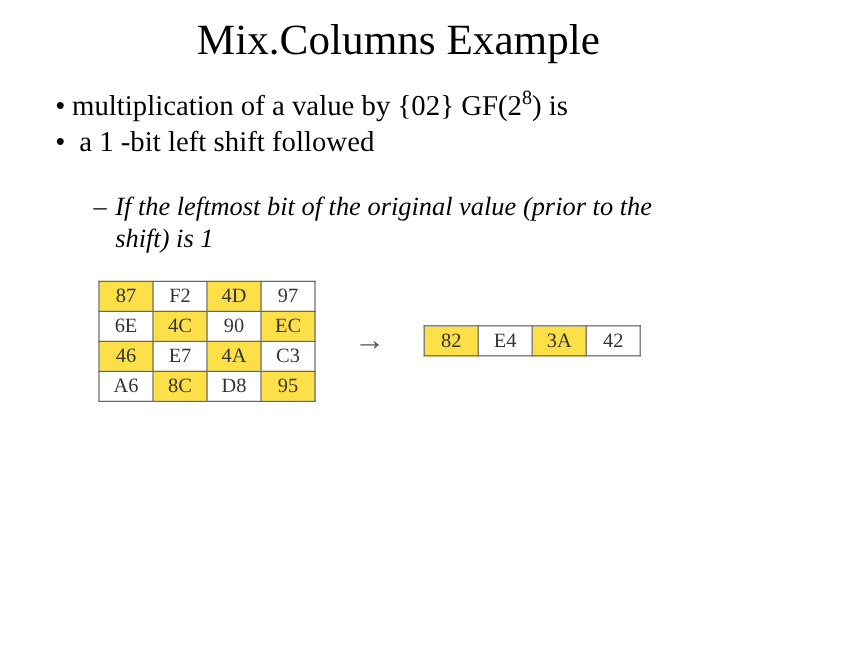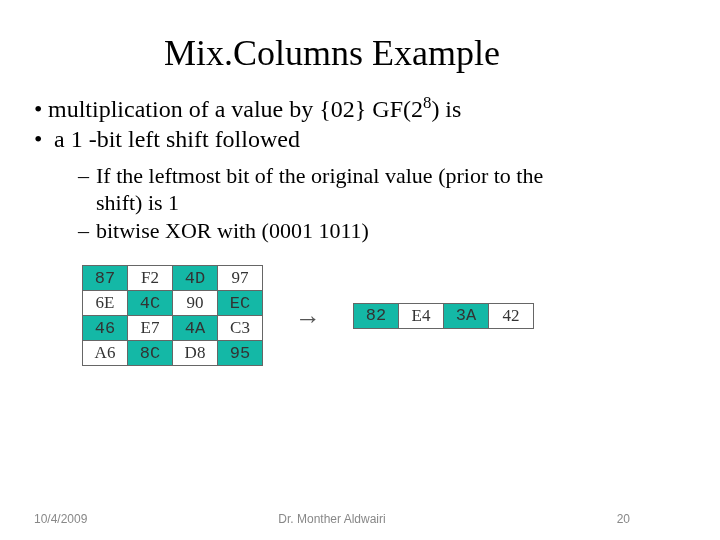--- a/index.html
+++ b/index.html
@@ -9,48 +9,49 @@
     height: 540px;
     background: #fff;
     font-family: "Times New Roman", Times, serif;
     color: #000;
   }
   .slide {
     position: relative;
     width: 664px;
     height: 540px;
     box-sizing: border-box;
-    padding: 28px 34px 18px 34px;
+    padding: 8px 34px 18px 34px;
   }
   .title {
     text-align: center;
     font-size: 36px;
     margin: 4px 0 22px 0;
     font-weight: normal;
   }
   .bullets {
     font-size: 24px;
     line-height: 1.15;
   }
   .b1 {
-    margin: 2px 0;
+    margin: 2px 12px;
   }
   .b1-dot {
     display: inline-block;
     width: 14px;
   }
   .sup {
     font-size: 0.7em;
     vertical-align: super;
     line-height: 0;
   }
   .sub-bullets {
     font-size: 22px;
-    margin: 10px 0 0 44px;
+    margin: 26px 0 0 44px;
     line-height: 1.15;
+    font-style: italic;
   }
   .sb {
     margin: 2px 0;
   }
   .dash {
     display: inline-block;
     width: 18px;
   }
 
   .tables-row {
@@ -69,22 +70,21 @@
   table.matrix td {
     border: 1px solid #666;
     width: 44px;
     height: 22px;
     text-align: center;
     vertical-align: middle;
     padding: 1px 0;
     color: #333;
   }
   table.matrix td.hshade {
-    background: #14b8a6;
-    font-family: Liberation Mono, monospace;
+    background: #fde047;
   }
   .arrow {
     font-size: 26px;
     color: #555;
     padding: 0 2px;
   }
 
   .footer {
     position: absolute;
     left: 34px;
@@ -119,23 +119,20 @@
       <span class="b1-dot">•</span><span> a 1 -bit left shift followed</span>
     </div>
 
     <div class="sub-bullets">
       <div class="sb">
         <span class="dash">–</span><span>If the leftmost bit of the original value (prior to the</span>
       </div>
       <div class="sb" style="margin-left:18px">
         <span>shift) is 1</span>
       </div>
-      <div class="sb">
-        <span class="dash">–</span><span>bitwise XOR with (0001 1011)</span>
-      </div>
     </div>
   </div>
 
   <div class="tables-row">
     <table class="matrix">
       <tbody>
           <tr>
         <td class="hshade">87</td>
         <td>F2</td>
         <td class="hshade">4D</td>
@@ -169,19 +166,14 @@
       <tr>
         <td class="hshade">82</td>
         <td>E4</td>
         <td class="hshade">3A</td>
         <td>42</td>
       </tr>
     </tbody>
       </table>
   </div>
 
-  <div class="footer">
-    <span>10/4/2009</span>
-    <span class="center">Dr. Monther Aldwairi</span>
-    <span>20</span>
-  </div>
 
 </div>
 
 </body></html>

